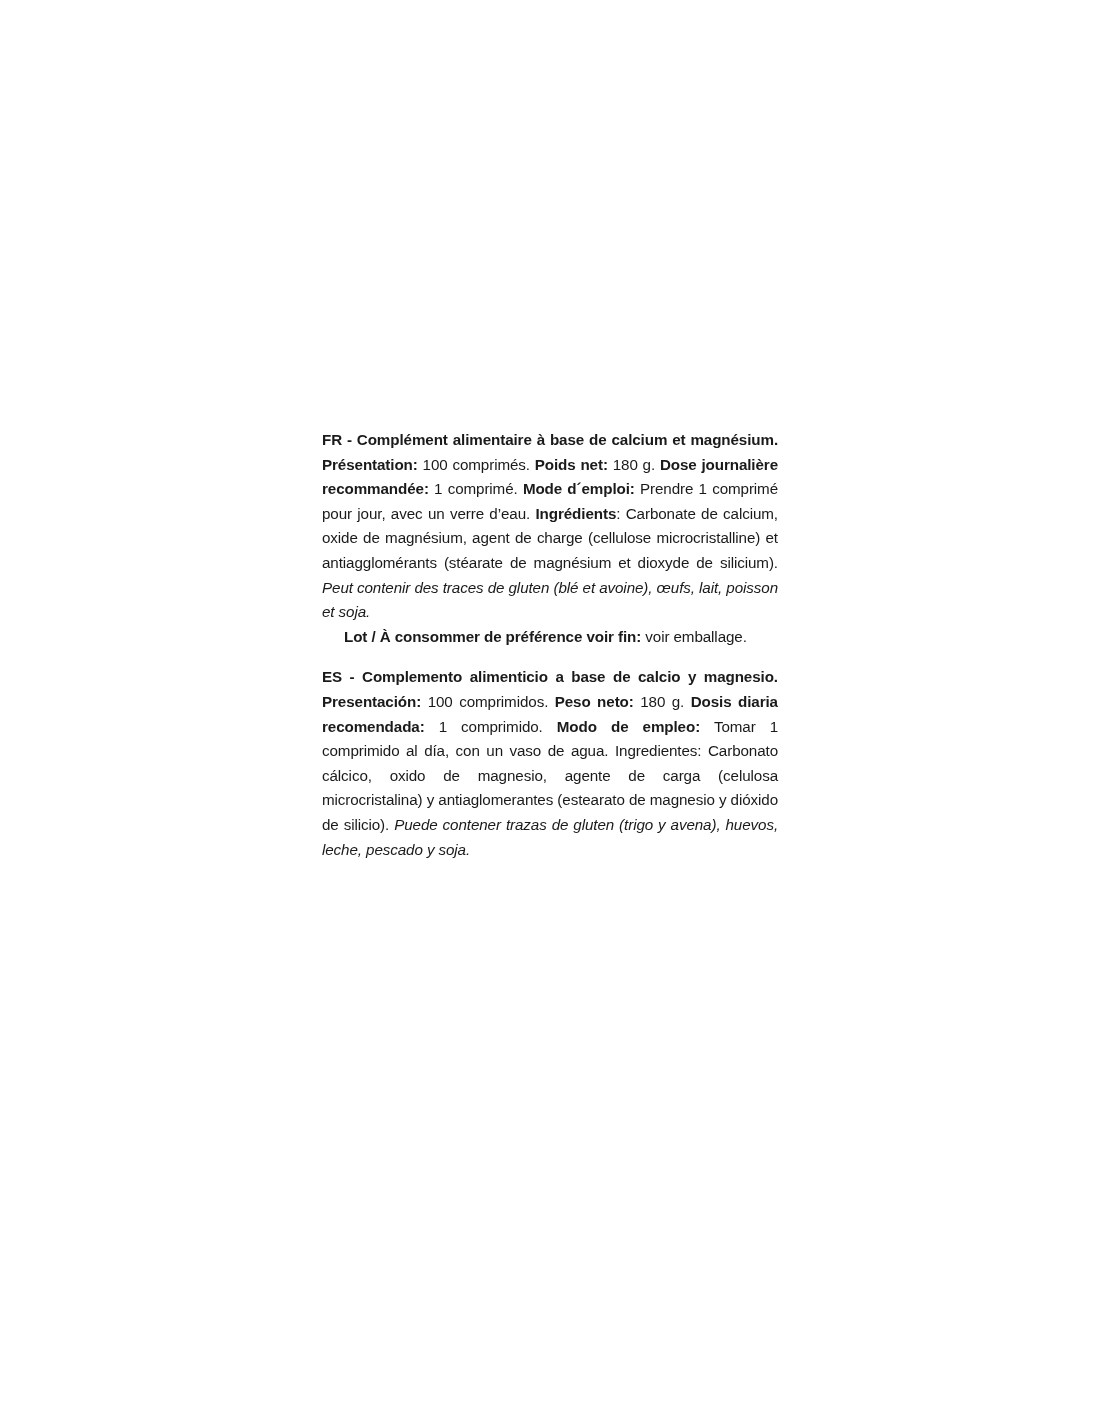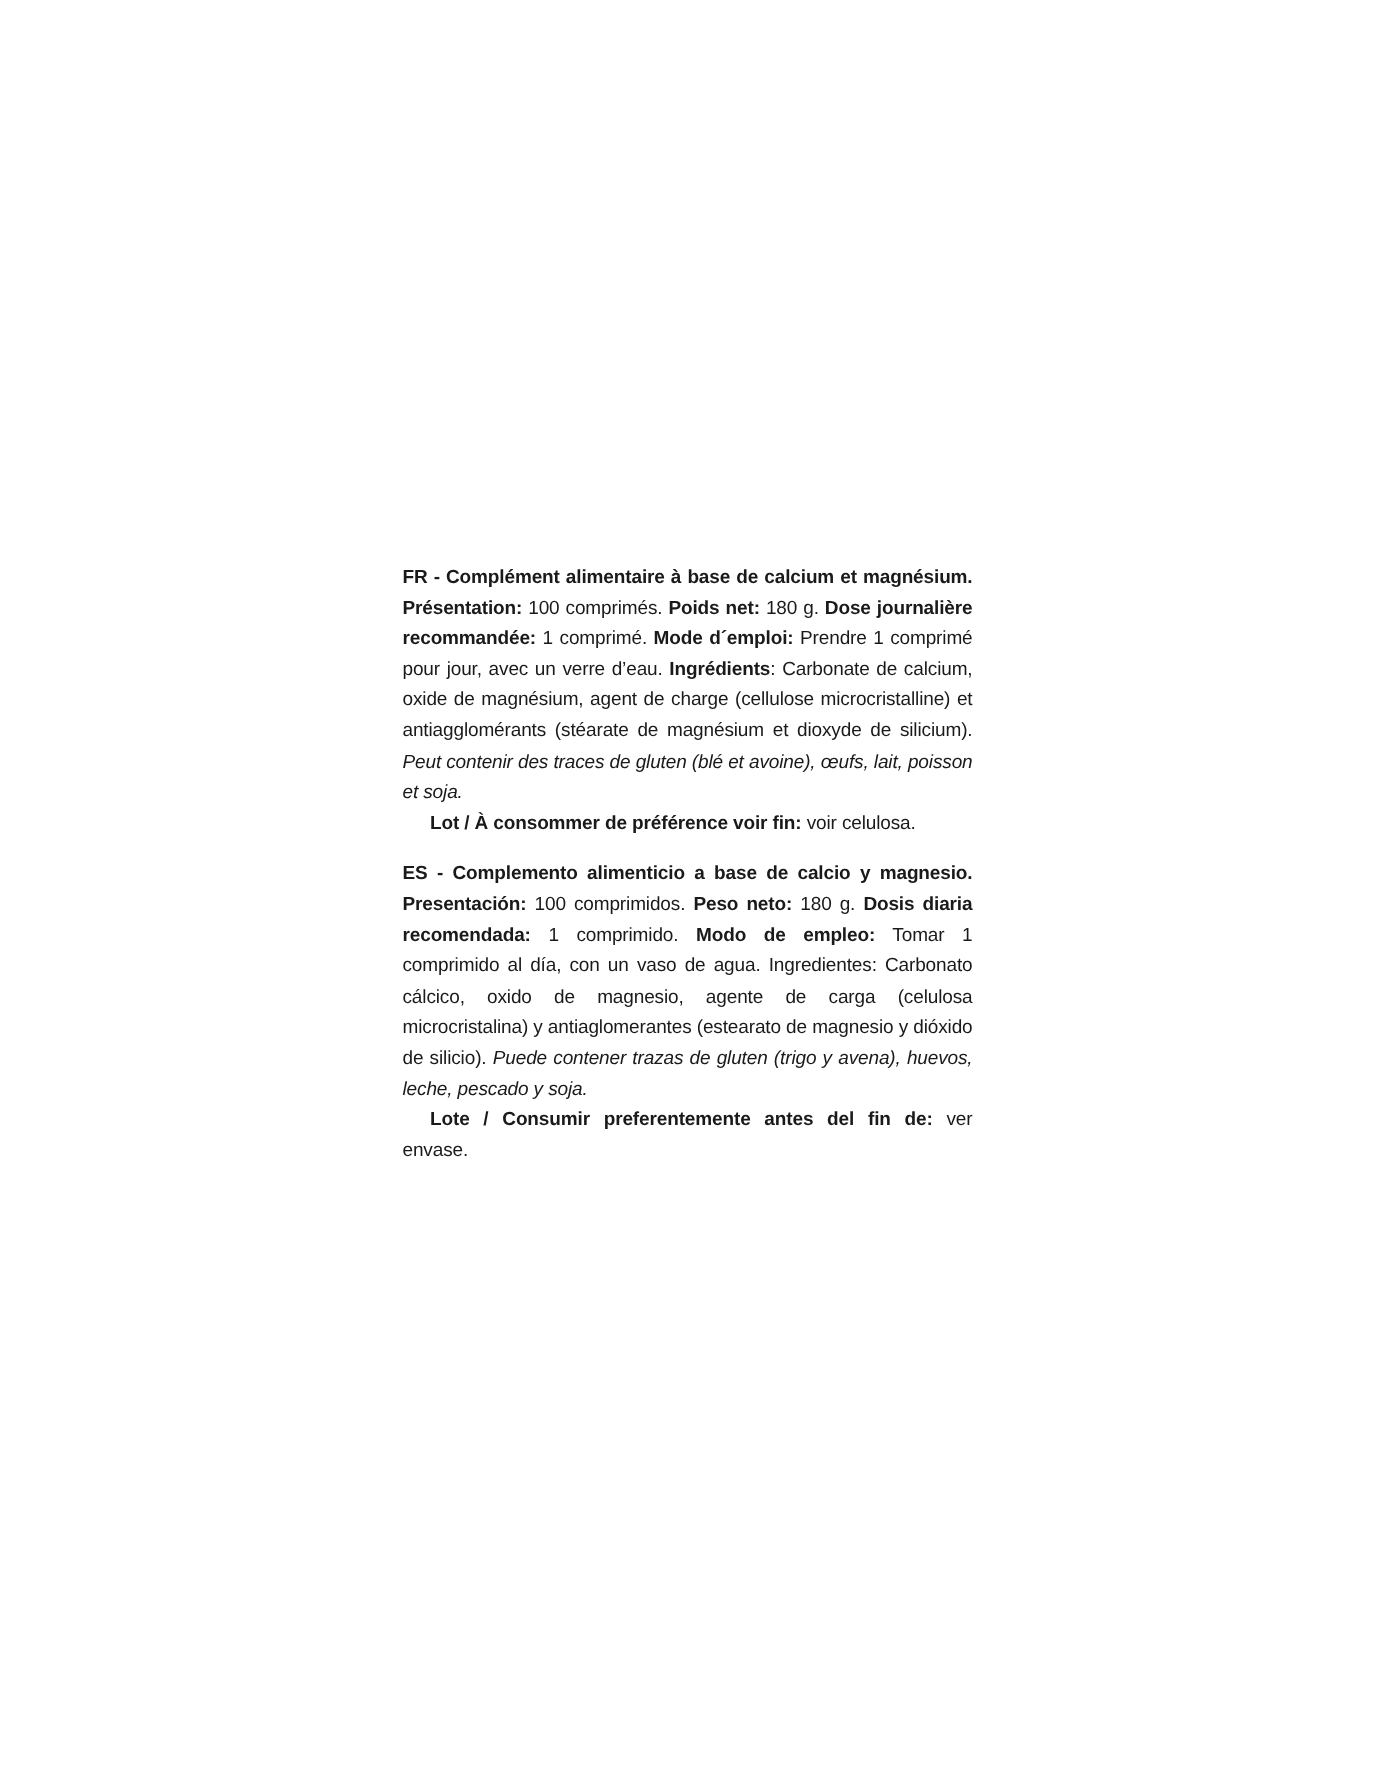--- a/index.html
+++ b/index.html
@@ -11,21 +11,21 @@
     width: 1100px;
     height: 1422px;
     font-family: "Liberation Sans", sans-serif;
     color: #1a1a1a;
     position: relative;
     overflow: hidden;
   }
   .page {
     position: absolute;
     left: 322px;
-    top: 450px;
+    top: 428px;
     width: 456px;
   }
   .block {
     text-align: justify;
     text-justify: inter-word;
     font-size: 15.2px;
     line-height: 24.6px;
     letter-spacing: -0.1px;
     color: #1a1a1a;
   }
@@ -47,21 +47,20 @@
     font-style: italic;
   }
 </style>
 </head>
 <body>
 
 <div class="page">
 
   <div class="block">
     <p class="para"><span class="b">FR -</span> <span class="b">Complément alimentaire à base de calcium et magnésium.</span> <span class="b">Présentation:</span> <span>100 comprimés.</span> <span class="b">Poids net:</span> <span>180 g.</span> <span class="b">Dose journalière recommandée:</span> <span>1 comprimé.</span> <span class="b">Mode d´emploi:</span> <span>Prendre 1 comprimé pour jour, avec un verre d’eau.</span> <span class="b">Ingrédients</span><span>: Carbonate de calcium, oxide de magnésium, agent de charge (cellulose microcristalline) et antiagglomérants (stéarate de magnésium et dioxyde de silicium).</span> <span class="i">Peut contenir des traces de gluten (blé et avoine), œufs, lait, poisson et soja.</span></p>
-    <p class="para lot"><span class="b">Lot / À consommer de préférence voir fin:</span> <span>voir celulosa.</span></p>
+    <p class="para lot"><span class="b">Lot / À consommer de préférence voir fin:</span> <span>voir emballage.</span></p>
   </div>
 
   <div class="block">
     <p class="para"><span class="b">ES -</span> <span class="b">Complemento alimenticio a base de calcio y magnesio.</span> <span class="b">Presentación:</span> <span>100 comprimidos.</span> <span class="b">Peso neto:</span> <span>180 g.</span> <span class="b">Dosis diaria recomendada:</span> <span>1 comprimido.</span> <span class="b">Modo de empleo:</span> <span>Tomar 1 comprimido al día, con un vaso de agua. Ingredientes: Carbonato cálcico, oxido de magnesio, agente de carga (celulosa microcristalina) y antiaglomerantes (estearato de magnesio y dióxido de silicio).</span> <span class="i">Puede contener trazas de gluten (trigo y avena), huevos, leche, pescado y soja.</span></p>
-    <p class="para lot"><span class="b">Lote / Consumir preferentemente antes del fin de:</span> <span>ver envase.</span></p>
   </div>
 
 </div>
 
 </body></html>

